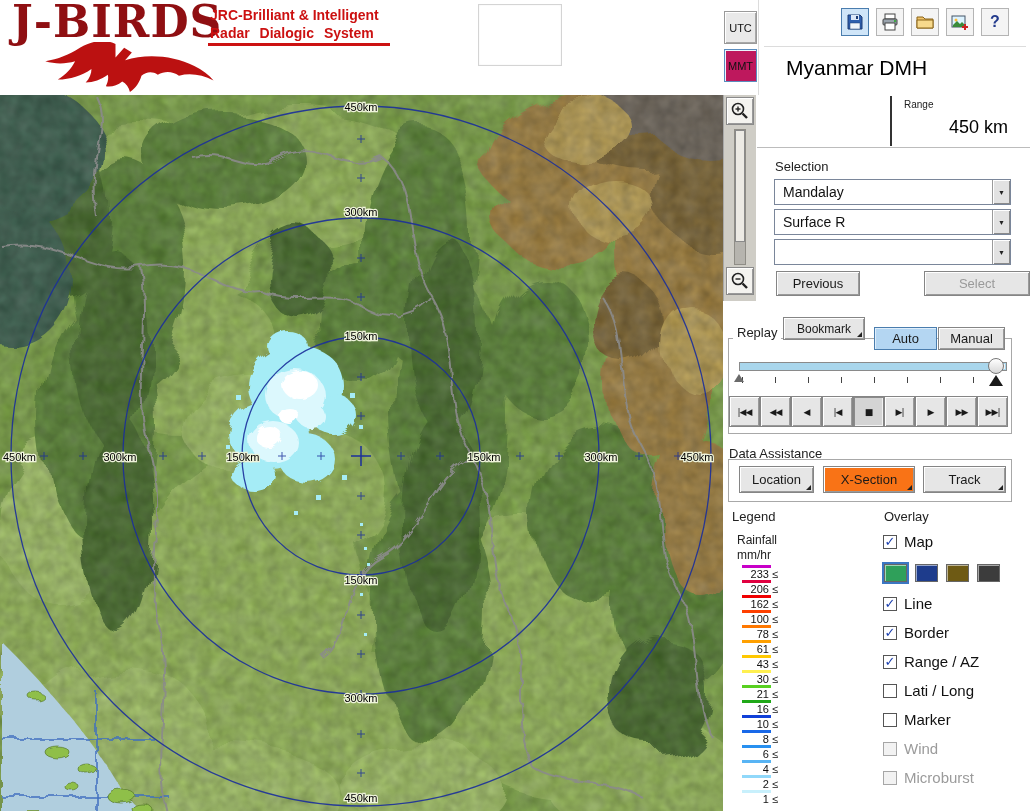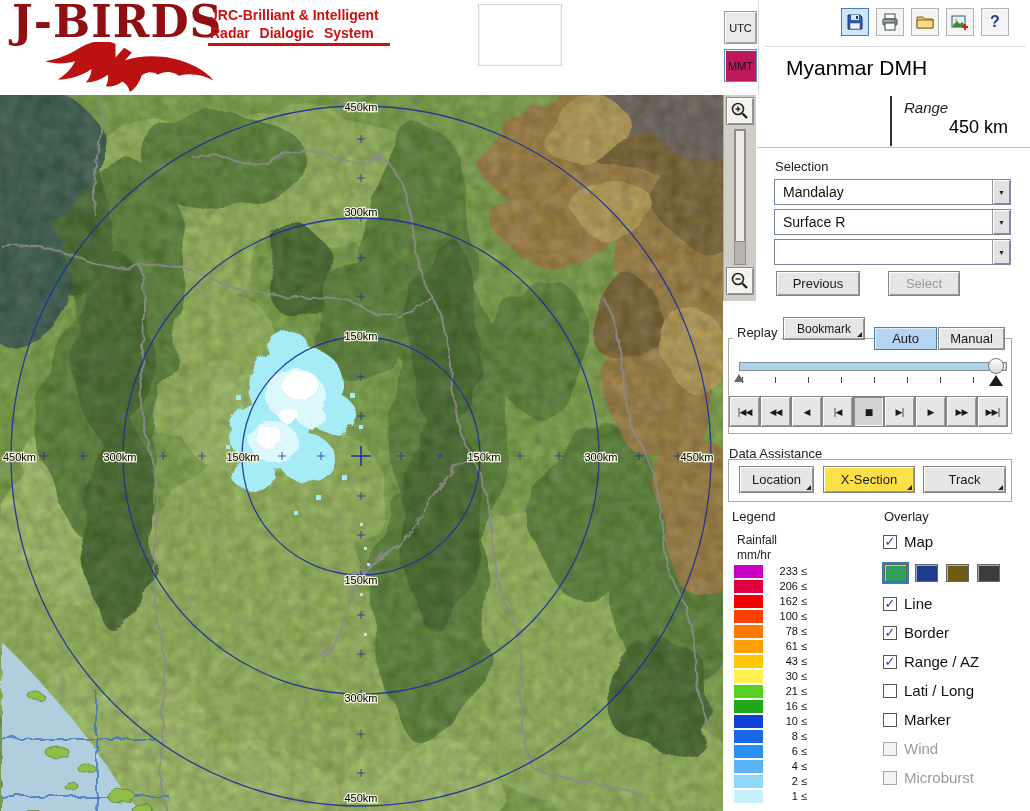--- a/index.html
+++ b/index.html
@@ -43,40 +43,40 @@
   .zoom-btn { position:absolute; left:2px; width:28px; height:28px; background:#f4f3ef;
               border:1px solid #8a8a8a; box-shadow:inset 1px 1px 0 #fff, inset -1px -1px 0 #9a9a9a;
               display:flex; align-items:center; justify-content:center; }
   .zoom-track { position:absolute; left:10px; top:34px; width:12px; height:136px;
                 background:#b6b4ae; border:1px solid #8f8d86; }
   .zoom-thumb { position:absolute; left:0; top:0; width:10px; height:112px;
                 background:#eceae4; border:1px solid #8a8a8a; }
 
   
   .range-vline { position:absolute; left:890px; top:96px; width:2px; height:50px; background:#333; }
-  .range-label { position:absolute; left:904px; top:99px; font-size:15px; color:#222;font-style:italic; }
+  .range-label { position:absolute; left:904px; top:99px; font-size:10px; color:#222; }
   .range-value { position:absolute; left:900px; top:117px; width:108px; text-align:right;
                  font-size:18px; color:#000; }
   .range-hline { position:absolute; left:757px; top:147px; width:273px; height:1px; background:#bcbcbc; }
 
   .sec-label { position:absolute; font-size:13px; color:#222; }
 
   .dd { position:absolute; left:774px; width:237px; height:26px; background:#fff;
         border:1px solid #7a869a; display:flex; align-items:stretch; }
   .dd-val { flex:1; padding-left:8px; font-size:14px; color:#111; display:flex; align-items:center; }
   .dd-btn { width:18px; background:#e2e2e2; border-left:1px solid #9a9a9a; color:#222;
             font-size:7px; display:flex; align-items:center; justify-content:center;
             box-shadow:inset 1px 1px 0 #fff, inset -1px -1px 0 #8a8a8a; }
 
   .btn3d { background:#e6e6e6; border:1px solid #858585; color:#1a1a1a;
            box-shadow:inset 1px 1px 0 #ffffff, inset -1px -1px 0 #9a9a9a;
            display:flex; align-items:center; justify-content:center; font-size:13px; }
   .btn3d.disabled { color:#9a9a9a; }
   .btn3d.blue-sel { background:#b4d6f2; border-color:#4a7dae; box-shadow:inset 1px 1px 0 #dfeefb; }
-  .btn3d.lite-pressed { background:#fde047; }
+  .btn3d.lite-pressed { background:#f97316; }
   .btn3d.pressed { background:#d4d4d4; box-shadow:inset 1px 1px 0 #8a8a8a, inset -1px -1px 0 #f2f2f2; }
   .corner { position:absolute; right:2px; bottom:2px; width:0; height:0;
             border-left:5px solid transparent; border-bottom:5px solid #222; }
 
   .group-box { position:absolute; border:1px solid #a8a8a8; }
   .group-label { position:absolute; background:#fff; padding:0 4px; font-size:13px; color:#222; }
 
   .sl-track { position:absolute; left:739px; top:362px; width:268px; height:9px;
               background:#a9d6ec; border:1px solid #8a8a8a; }
   .sl-rest  { position:absolute; right:1px; top:1px; width:7px; height:5px; background:#f4f4f4; }
@@ -90,21 +90,21 @@
                   border-bottom:11px solid #1a1a1a; }
   .sl-ticks { position:absolute; left:742px; top:377px; width:262px; height:6px;
               background:repeating-linear-gradient(90deg,#444 0 1px,transparent 1px 33px); }
 
   .pb-row { position:absolute; left:729px; top:396px; display:flex; }
   .pb-row .pb { position:relative; width:31px; height:31px; font-size:9px; letter-spacing:-1px;
                 font-family:"DejaVu Sans", sans-serif; }
 
   
   .lg-wrap { position:absolute; left:734px; top:565px; }
-  .lg-row { display:flex; align-items:flex-start; height:15px; }
+  .lg-row { display:flex; align-items:center; height:15px;flex-direction:column; }
   .lg-sw  { width:29px; height:13px; display:inline-block; }
   .lg-val { width:44px; text-align:right; font-size:11px; color:#111; }
 
   
   .ov-wrap { position:absolute; left:883px; top:527px; width:147px; }
   .ov-row { display:flex; align-items:center; gap:7px; height:29px; font-size:15px; color:#111; }
   .ov-row.dis span:last-child { color:#9b9b9b; }
   .cb { width:14px; height:14px; background:#fff; border:1px solid #555; flex:0 0 auto;
         display:inline-flex; align-items:center; justify-content:center;
         font-size:13px; font-weight:bold; color:#1b3fae; line-height:1;
@@ -390,21 +390,21 @@
 <div class="dd" style="top:209px">
   <span class="dd-val">Surface R</span>
   <span class="dd-btn">▼</span>
 </div>
 <div class="dd" style="top:239px">
   <span class="dd-val"></span>
   <span class="dd-btn">▼</span>
 </div>
 
 <button class="btn3d abs" style="left:776px;top:271px;width:84px;height:25px">Previous</button>
-<button class="btn3d abs disabled" style="left:888px;top:271px;width:72px;height:25px">Select</button>
+<button class="btn3d abs disabled" style="left:924px;top:271px;width:106px;height:25px">Select</button>
 
 <div class="group-box" style="left:728px;top:338px;width:284px;height:96px"></div>
 <span class="group-label" style="left:733px;top:325px">Replay</span>
 <button class="btn3d abs" style="left:783px;top:317px;width:82px;height:23px;font-size:12px">
   <span>Bookmark</span>
   <span class="corner"></span>
 </button>
 <button class="btn3d abs blue-sel" style="left:874px;top:327px;width:63px;height:23px">Auto</button>
 <button class="btn3d abs" style="left:938px;top:327px;width:67px;height:23px">Manual</button>
 

